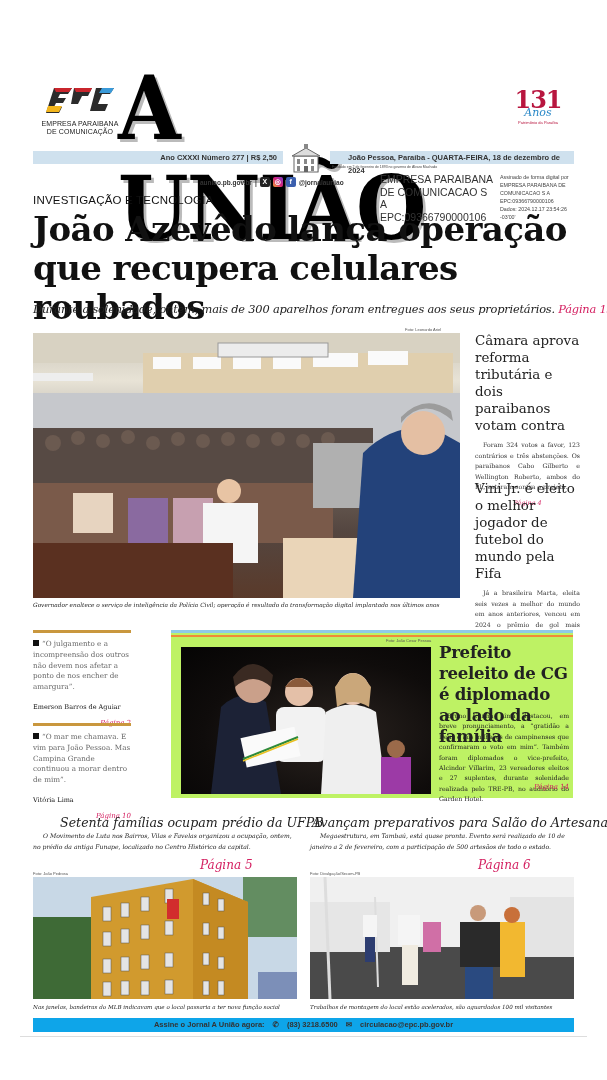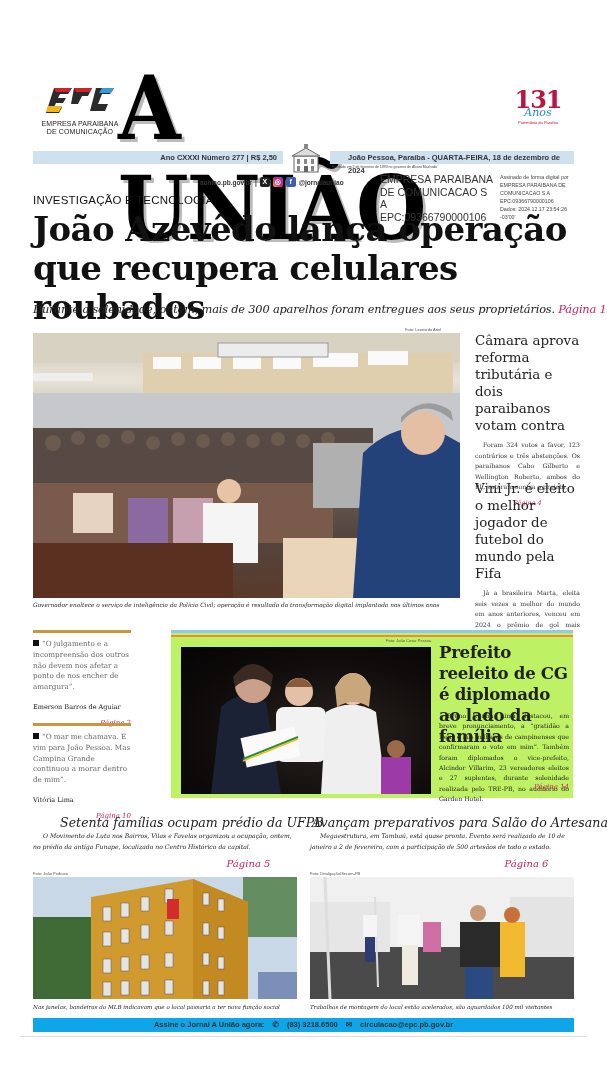--- a/index.html
+++ b/index.html
@@ -56,21 +56,21 @@
   .feature-box { left: 171px; top: 630px; width: 402px; height: 168px; background: #bef264; border-top: 3px solid #8fcbe9; }
   .feature-box::before { content: ""; position: absolute; left: 0; right: 0; top: 2px; height: 1.5px; background: #f08a3a; }
   .feature-photo { left: 10px; top: 14px; width: 250px; height: 147px; background: radial-gradient(ellipse at 60% 60%, #2b2420 0%, #0f0c0b 60%, #050404 100%); overflow: hidden; }
   .feature-h { left: 268px; top: 9px; width: 130px; font-family: "DejaVu Serif", serif; font-weight: bold; font-size: 16.6px; line-height: 21px; color: #222; letter-spacing: -0.3px; }
   .feature-p { left: 268px; top: 78px; width: 130px; font-family: "DejaVu Serif", serif; font-size: 6.2px; line-height: 10.4px; color: #222; text-align: justify; text-indent: 8px; }
   .feature-pg { left: 268px; top: 150px; width: 130px; font-family: "DejaVu Serif", serif; font-style: italic; font-size: 7px; color: #d42061; text-align: right; }
 
   
   .bottom-h { font-family: "DejaVu Serif", serif; font-style: italic; font-size: 12.6px; color: #222; white-space: nowrap; }
   .bottom-p { font-family: "DejaVu Serif", serif; font-style: italic; font-size: 6.1px; line-height: 10.5px; color: #222; text-indent: 10px; }
-  .bottom-pg { font-family: "DejaVu Serif", serif; font-style: italic; font-size: 10px; color: #d42061; text-align: center; }
+  .bottom-pg { font-family: "DejaVu Serif", serif; font-style: italic; font-size: 12px; color: #d42061; text-align: left; }
   .bottom-photo { overflow: hidden; }
   .bottom-caption { font-family: "DejaVu Serif", serif; font-style: italic; font-size: 5.6px; color: #222; white-space: nowrap; overflow: hidden; }
 
   .footer-bar { left: 33px; top: 1018px; width: 541px; height: 14px; background: #0ea5e9; font-family: "Liberation Sans", sans-serif; font-size: 7.5px; line-height: 14px; font-weight: bold; color: #333; display: flex; justify-content: center; gap: 8px; }
   .footer-rule { left: 20px; top: 1036px; width: 567px; height: 1px; background: #ddd; }
 </style>
 </head>
 <body>
 
 <div class="abs epc-logo">

